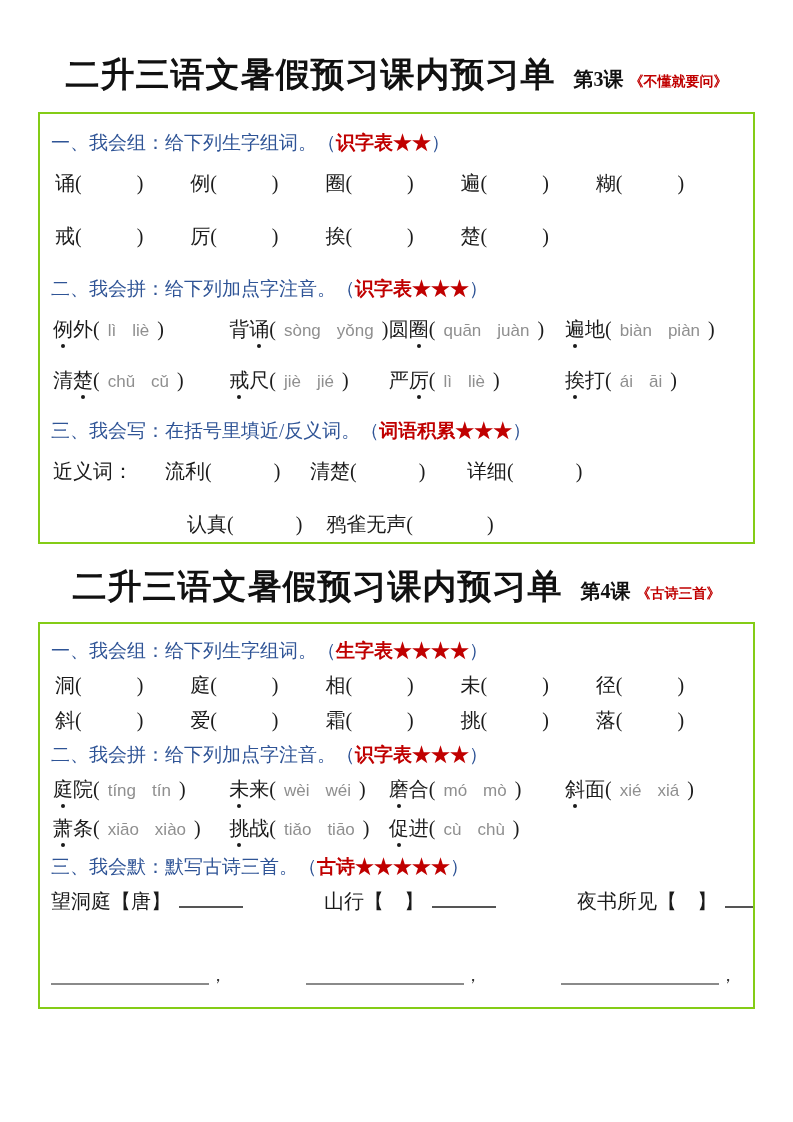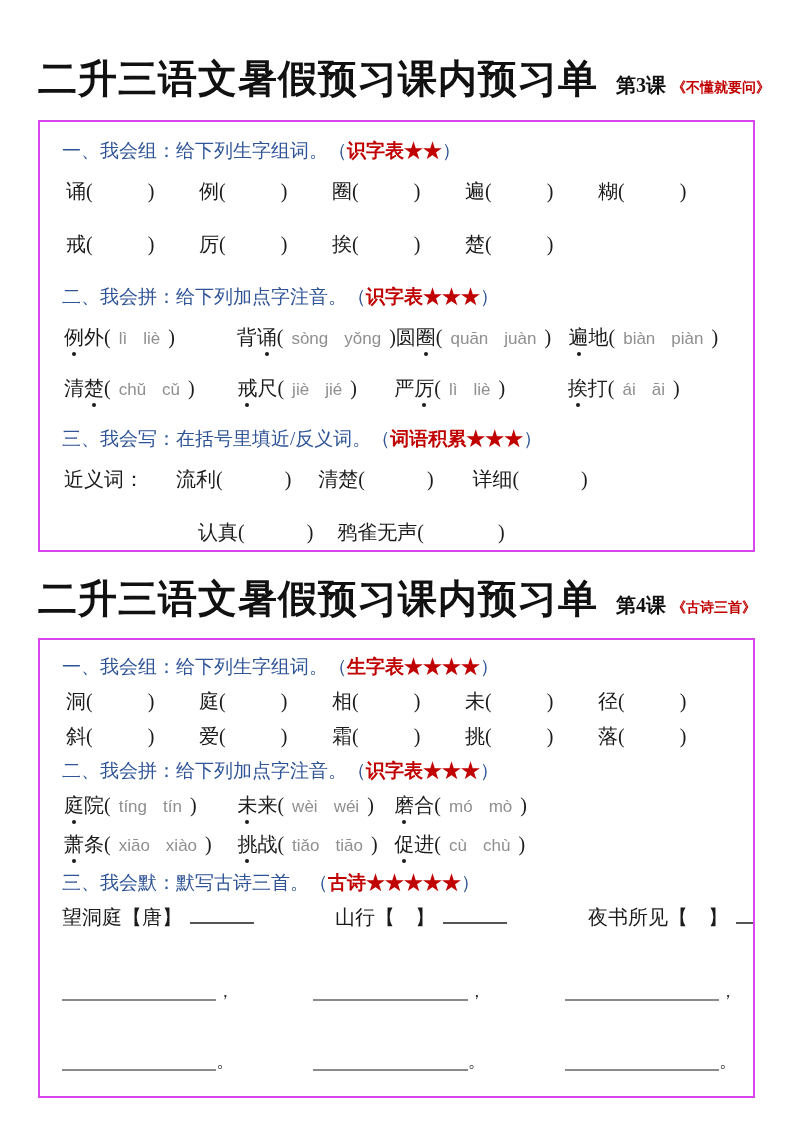--- a/index.html
+++ b/index.html
@@ -18,35 +18,35 @@
     font-family:"Liberation Serif","DejaVu Serif",serif;
     color:var(--ink);
     overflow:hidden;
   }
   .sheet-header{
     text-align:center;
     white-space:nowrap;
     margin-bottom:14px;
   }
   .main-title{
-    font-size:39px;font-weight:bold;letter-spacing:1px;color:#111;
+    font-size:34px;font-weight:bold;letter-spacing:1px;color:#111;
   }
   .lesson{
     font-size:20px;font-weight:bold;color:#111;margin-left:18px;margin-top:13px;
   }
   .book{
     font-size:14px;font-weight:bold;color:var(--red);margin-left:6px;
   }
   .box{
-    border:2px solid #d946ef;
-    padding:10px 18px 6px 22px;
+    border:2px solid #84cc16;
+    padding:10px 18px 6px 11px;
     overflow:hidden;
   }
   .box1{height:432px;}
-  .box2{height:460px;margin-top:12px;}
+  .box2{height:387px;margin-top:12px;}
   .hdr2{margin-top:20px;margin-bottom:8px;}
   .sec-heading{
     font-size:19px;
     color:var(--blue);
     margin:6px 0 14px 0;
   }
   .box2 .sec-heading{margin:4px 0 8px 0;}
   .sec-heading .tag{color:var(--red);font-weight:bold;}
   .sec-heading .paren{color:var(--blue);}
   .word-grid{
@@ -191,20 +191,21 @@
         <span class="word-item"><span>爱</span><span>(</span><span class="gap g55"></span><span>)</span></span>
         <span class="word-item"><span>霜</span><span>(</span><span class="gap g55"></span><span>)</span></span>
         <span class="word-item"><span>挑</span><span>(</span><span class="gap g55"></span><span>)</span></span>
         <span class="word-item"><span>落</span><span>(</span><span class="gap g55"></span><span>)</span></span>
       </div>
       <div class="sec-heading"><span>二、我会拼：给下列加点字注音。</span><span class="paren">（</span><span class="tag">识字表★★★</span><span class="paren">）</span></div>
       <div class="pin-row">
         <span class="word-item"><span class="dotted">庭</span><span>院</span><span>(</span><span class="pinyin"><span class="syl">tíng</span><span class="syl">tín</span></span><span>)</span></span>
         <span class="word-item"><span class="dotted">未</span><span>来</span><span>(</span><span class="pinyin"><span class="syl">wèi</span><span class="syl">wéi</span></span><span>)</span></span>
         <span class="word-item"><span class="dotted">磨</span><span>合</span><span>(</span><span class="pinyin"><span class="syl">mó</span><span class="syl">mò</span></span><span>)</span></span>
+        <span class="word-item"><span class="dotted">斜</span><span>面</span><span>(</span><span class="pinyin"><span class="syl">xié</span><span class="syl">xiá</span></span><span>)</span></span>
       </div>
       <div class="pin-row">
         <span class="word-item"><span class="dotted">萧</span><span>条</span><span>(</span><span class="pinyin"><span class="syl">xiāo</span><span class="syl">xiào</span></span><span>)</span></span>
         <span class="word-item"><span class="dotted">挑</span><span>战</span><span>(</span><span class="pinyin"><span class="syl">tiǎo</span><span class="syl">tiāo</span></span><span>)</span></span>
         <span class="word-item"><span class="dotted">促</span><span>进</span><span>(</span><span class="pinyin"><span class="syl">cù</span><span class="syl">chù</span></span><span>)</span></span>
       </div>
       <div class="sec-heading"><span>三、我会默：默写古诗三首。</span><span class="paren">（</span><span class="tag">古诗★★★★★</span><span class="paren">）</span></div>
       <div class="poem-grid">
         <span class="poem-title"><span>望洞庭</span><span>【唐】</span><span class="short-blank"></span></span>
         <span class="poem-title"><span>山行</span><span>【　】</span><span class="short-blank"></span></span>

